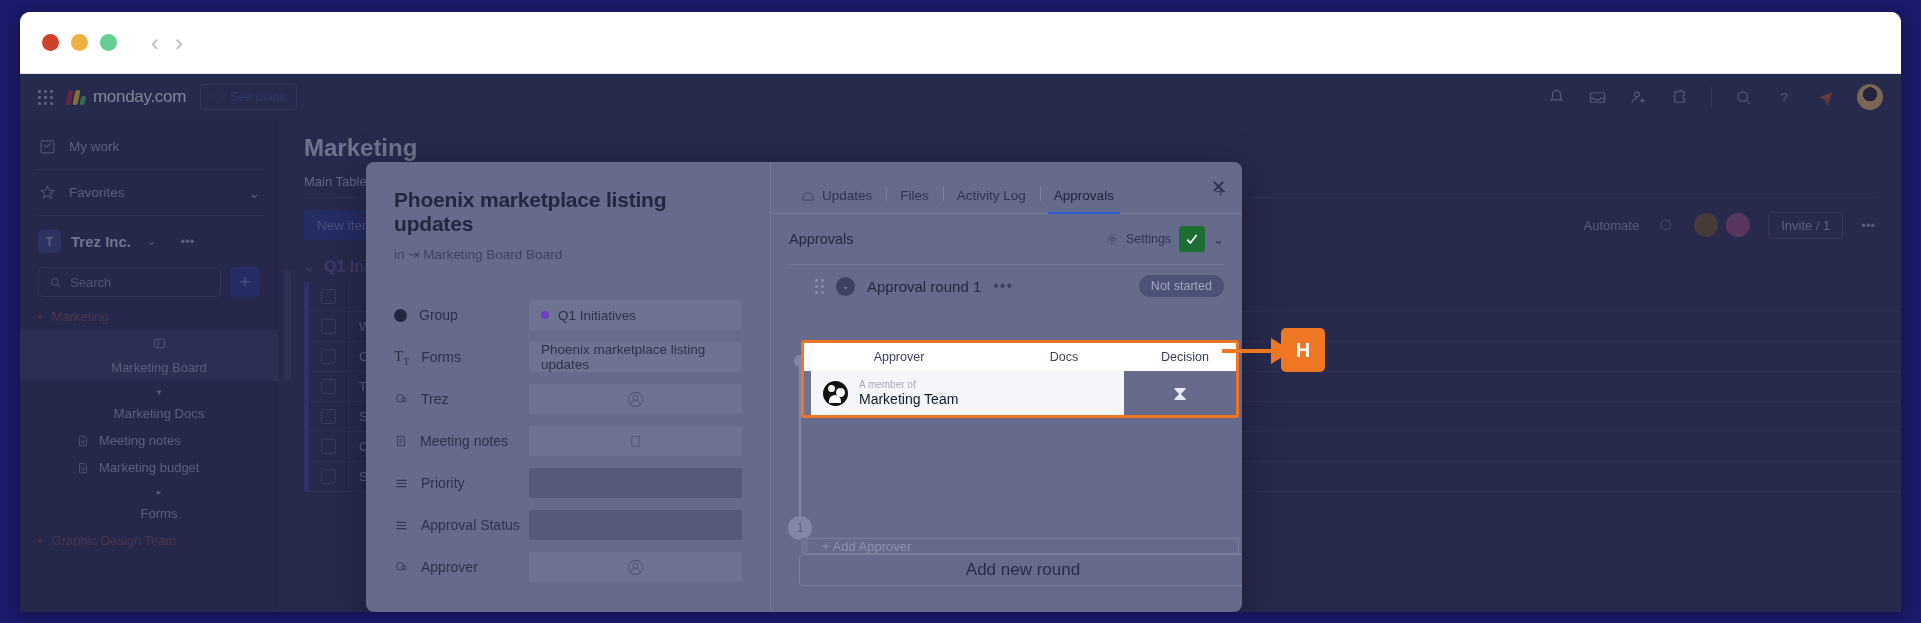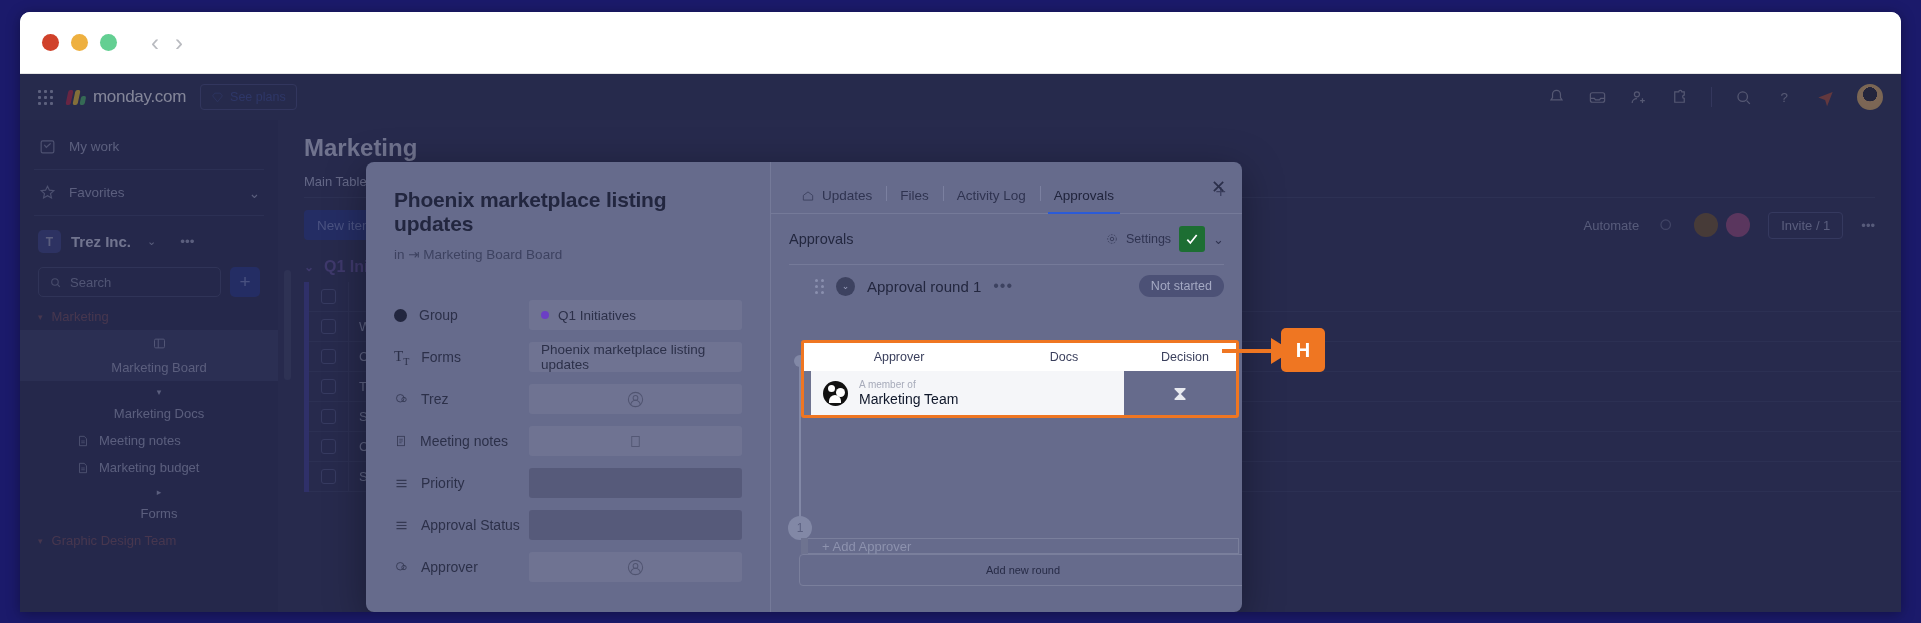--- a/index.html
+++ b/index.html
@@ -173,21 +173,21 @@
   .team-txt strong { display:block; color:#0f172a; font-size:14px; font-weight:normal; margin-top:1px; }
   .decision-cell { width: 112px; background:#666b8c; display:flex; align-items:center; justify-content:center; }
   .hourglass { color:#e8eaf0; font-size:20px; }
 
   .add-approver { position:absolute; left:30px; top:336px; width:438px; display:flex; align-items:stretch; height:16px;margin-top:40px; }
   .add-approver .acc { width:7px; background:#6e7390; }
   .add-approver .txt { flex:1; border:1px solid #7a7f9c; border-left:none; color:#8d92ae; font-size:13px; display:flex; align-items:center; padding-left:14px; }
 
   .add-round {
     position:absolute; left:28px; top:392px; width:448px; height:32px;
-    border:1px solid #7a7f9c; border-radius:4px; color:#272b46; font-size:11px;
+    border:1px solid #7a7f9c; border-radius:4px; color:#272b46; font-size:17px;
     display:flex; align-items:center; justify-content:center;
   }
   .footer-actions { position:absolute; right:20px; top:456px; display:flex; align-items:center; gap:18px; }
   .apply-tpl { color:#23273f; font-size:13.5px; }
   .start-btn { background:#2b4f9e; color:#c4cde6; font-size:16px; border-radius:4px; padding:7px 22px; }
 
   .close-x { position:absolute; right:16px; top:14px; color:#2b2f4a; font-size:18px; }
 
   
   .callout-line { position:absolute; left:1222px; top:349px; width:52px; height:4px; background:#ef7622; z-index:20; }

